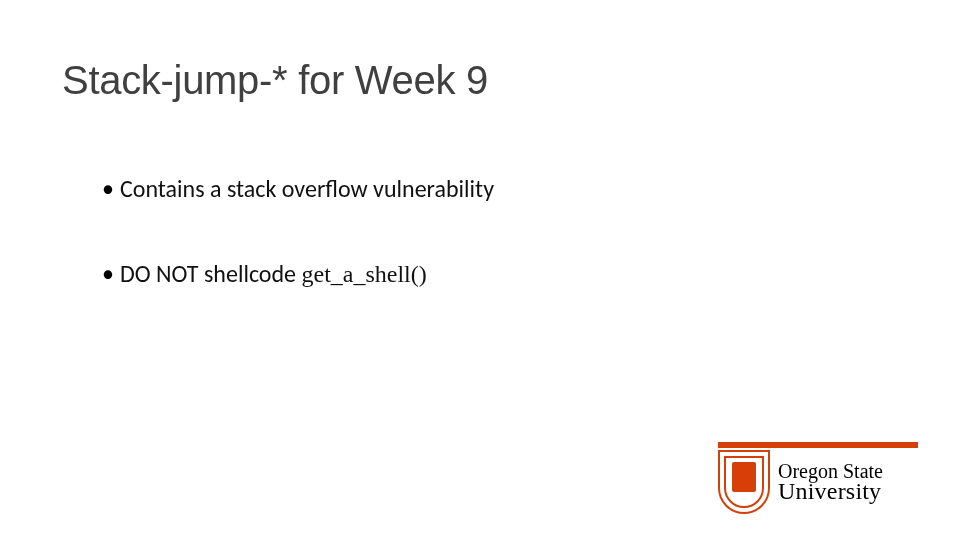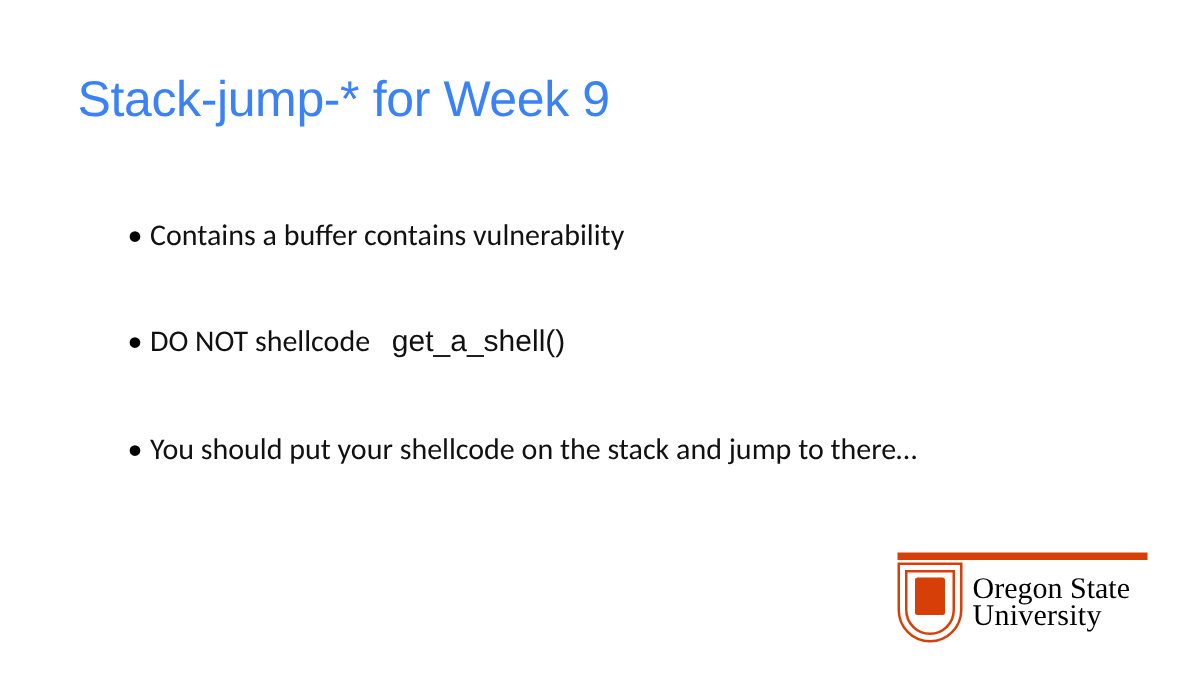--- a/index.html
+++ b/index.html
@@ -21,21 +21,21 @@
   }
   .title {
     position: absolute;
     left: 62px;
     top: 58px;
     font-family: Arial, "Helvetica Neue", sans-serif;
     font-size: 40px;
     font-weight: 400;
     letter-spacing: -0.3px;
   }
-  .title .orange { color: #3b82f6; margin-top: 35px; }
+  .title .orange { color: #404040; margin-top: 35px; }
   .bullets {
     position: absolute;
     left: 62px;
     top: 150px;
     width: 820px;
     font-size: 24px;
     line-height: 1.22;
     color: #111;
   }
   .bullets li {
@@ -45,22 +45,21 @@
     padding-left: 18px;
   }
   .bullets li::before {
     content: "•";
     position: absolute;
     left: 0;
     top: 0;
     color: #000;
   }
   .code {
-    font-family: Liberation Sans, sans-serif;
-    margin-left: 12px;
+    font-family: Liberation Serif, serif;
   }
   .logo {
     position: absolute;
     right: 42px;
     bottom: 26px;
     width: 200px;
     height: 64px;
     display: flex;
     align-items: stretch;
   }
@@ -89,21 +88,21 @@
     border-radius: 2px;
   }
   .logo .text {
     display: flex;
     flex-direction: column;
     justify-content: center;
     font-family: Georgia, "Times New Roman", serif;
     color: #000;
     line-height: 1.02;
   }
-  .logo .text .line1 { font-size: 24px; }
+  .logo .text .line1 { font-size: 20px; }
   .logo .text .line2 { font-size: 24px; margin-top: -2px; letter-spacing: 0.2px;}
   .logo-bar {
     position: absolute;
     right: 42px;
     bottom: 92px;
     width: 200px;
     height: 6px;
     background: #D73F09;
   }
 </style>
@@ -111,27 +110,24 @@
 <body>
 
 <div class="slide">
 
   <div class="title">
     <span class="orange">Stack-</span><span class="orange">jump</span><span class="orange">-* for Week 9</span>
   </div>
 
   <ul class="bullets">
     <li>
-      <span>Contains a buffer contains vulnerability</span>
+      <span>Contains a stack overflow vulnerability</span>
     </li>
     <li>
       <span>DO NOT shellcode </span><span class="code">get_a_shell()</span>
-    </li>
-    <li>
-      <span>You should put your shellcode on the stack and jump to there…</span>
     </li>
   </ul>
 
   <div class="logo-bar"></div>
   <div class="logo">
     <div class="crest"></div>
     <div class="text">
       <div class="line1">Oregon State</div>
       <div class="line2">University</div>
     </div>

